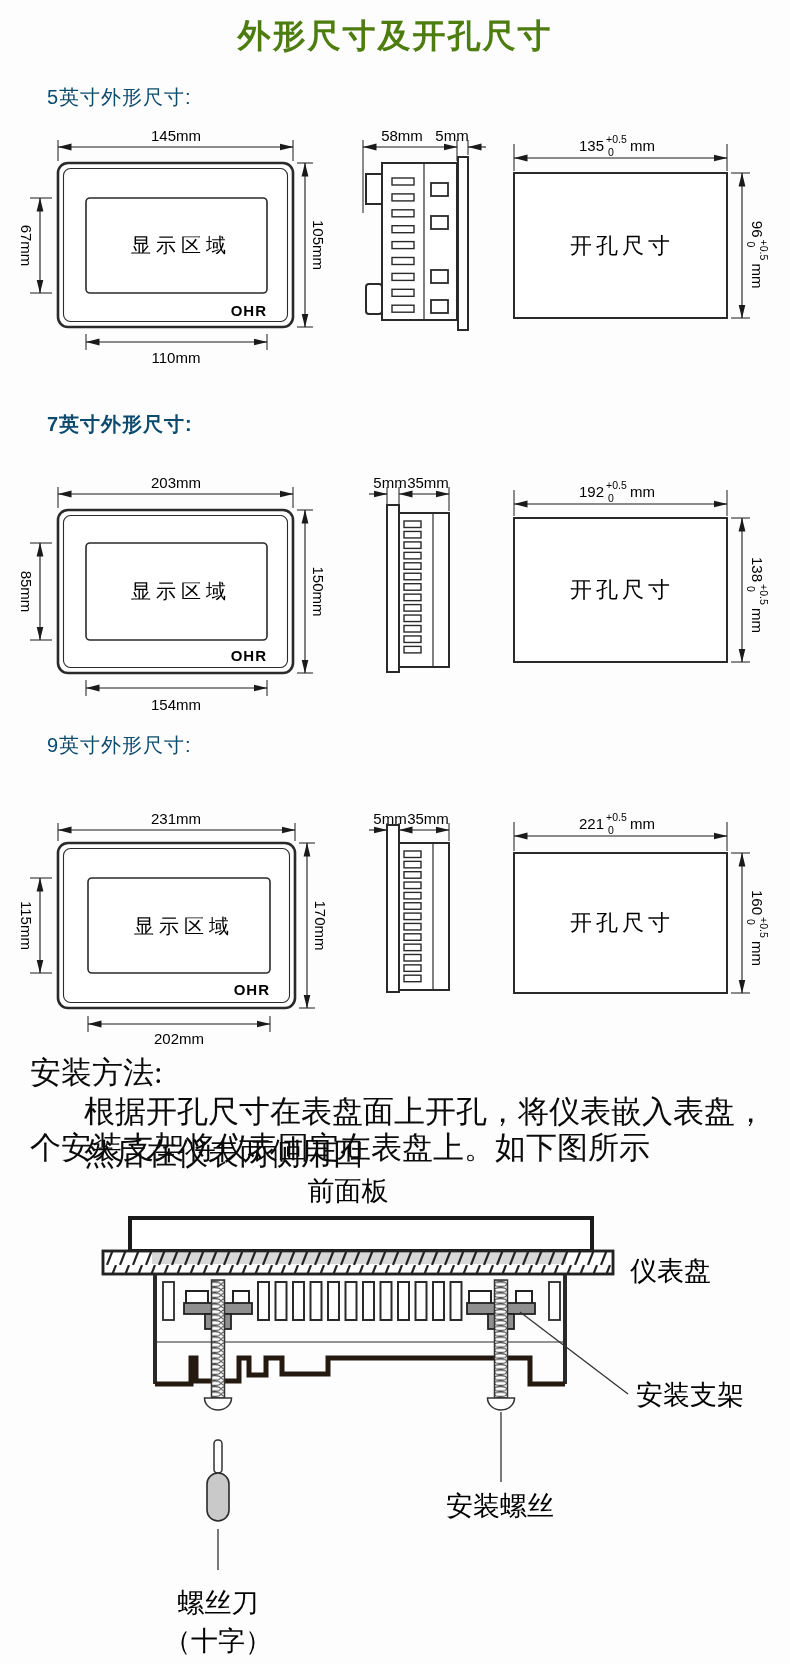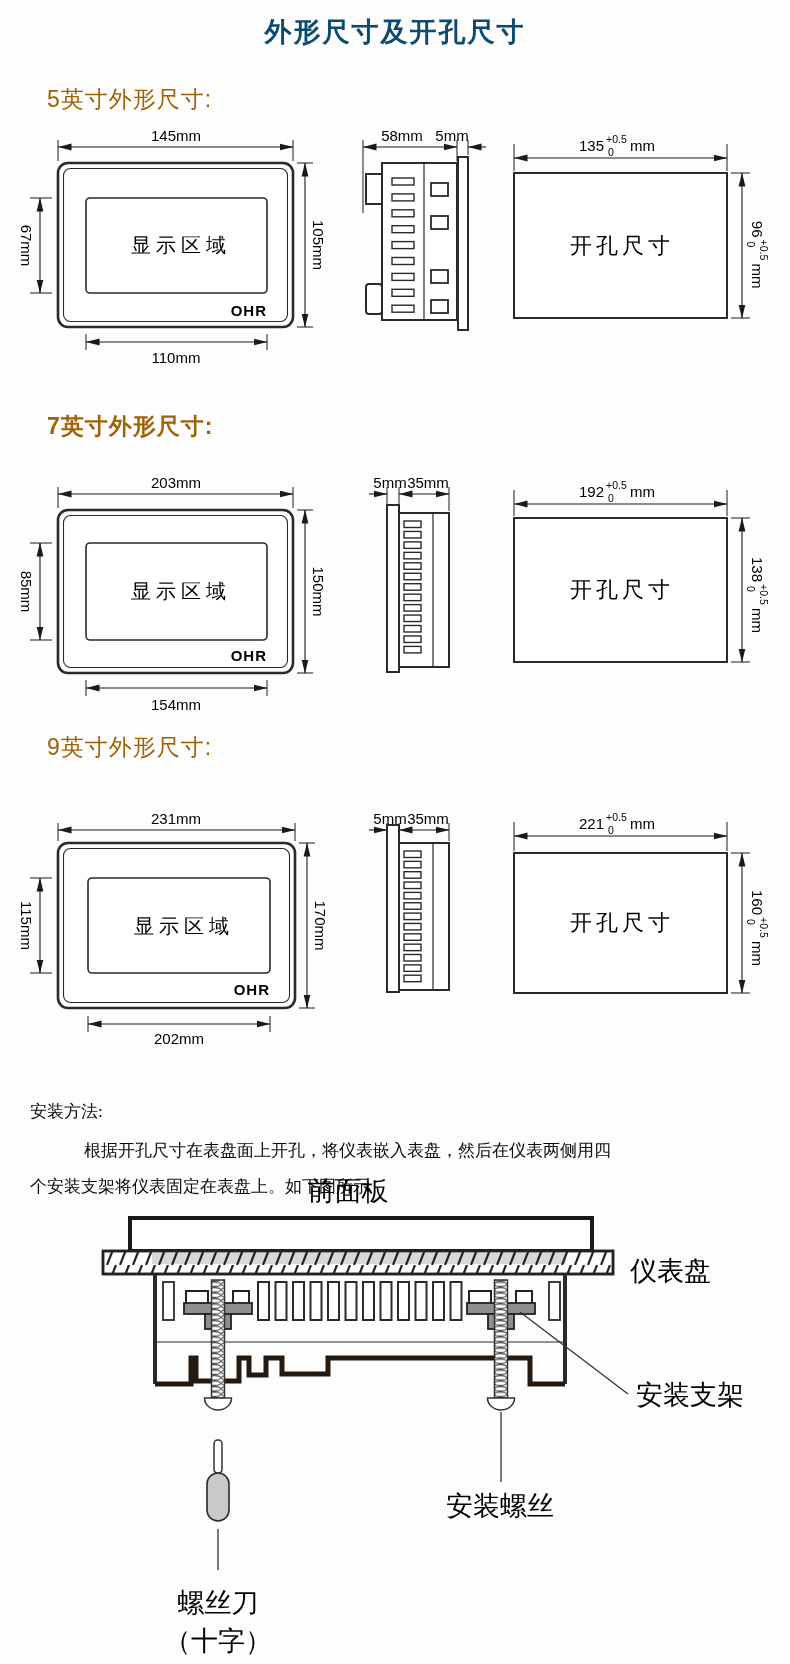--- a/index.html
+++ b/index.html
@@ -1,24 +1,24 @@
 <!DOCTYPE html>
 <html><head>
 <meta charset="utf-8">
 <style>
   html,body{margin:0;padding:0;background:#e8e8e8;}
   .page{position:relative;width:790px;height:1664px;background:#fdfdfd;margin:0 auto;
         font-family:"Liberation Sans",sans-serif;overflow:hidden;}
   .page-title{position:absolute;top:14px;left:0;width:790px;text-align:center;
-        font-size:27px;font-weight:bold;color:#0c4a6e;letter-spacing:2px;}
-  .sec-head{position:absolute;left:47px;font-size:23px;color:#a16207;letter-spacing:1px;}
+        font-size:33px;font-weight:bold;color:#4d7c0f;letter-spacing:2px;}
+  .sec-head{position:absolute;left:47px;font-size:20px;color:#0c4a6e;letter-spacing:1px;}
   #head-5in{top:84px;}
   #head-7in{top:411px;font-weight:bold;}
   #head-9in{top:732px;}
-  .para{position:absolute;color:#0b0b0b;font-family:"Liberation Serif",serif;font-size:17px;margin-top:48px;}
+  .para{position:absolute;color:#0b0b0b;font-family:"Liberation Serif",serif;font-size:31px;}
   #install-head{left:30px;top:1052px;}
   #install-line1{left:84px;top:1091px;}
   #install-line2{left:30px;top:1127px;}
   svg.overlay{position:absolute;left:0;top:0;}
   
   .dim{stroke:#1a1a1a;stroke-width:1.1;fill:none;}
   .ext{stroke:#1a1a1a;stroke-width:1;fill:none;}
   .o2{fill:#fff;stroke:#2a2a2a;stroke-width:2.6;}
   .o1{fill:none;stroke:#2a2a2a;stroke-width:1.1;}
   .o15{fill:#fff;stroke:#2a2a2a;stroke-width:1.6;}

